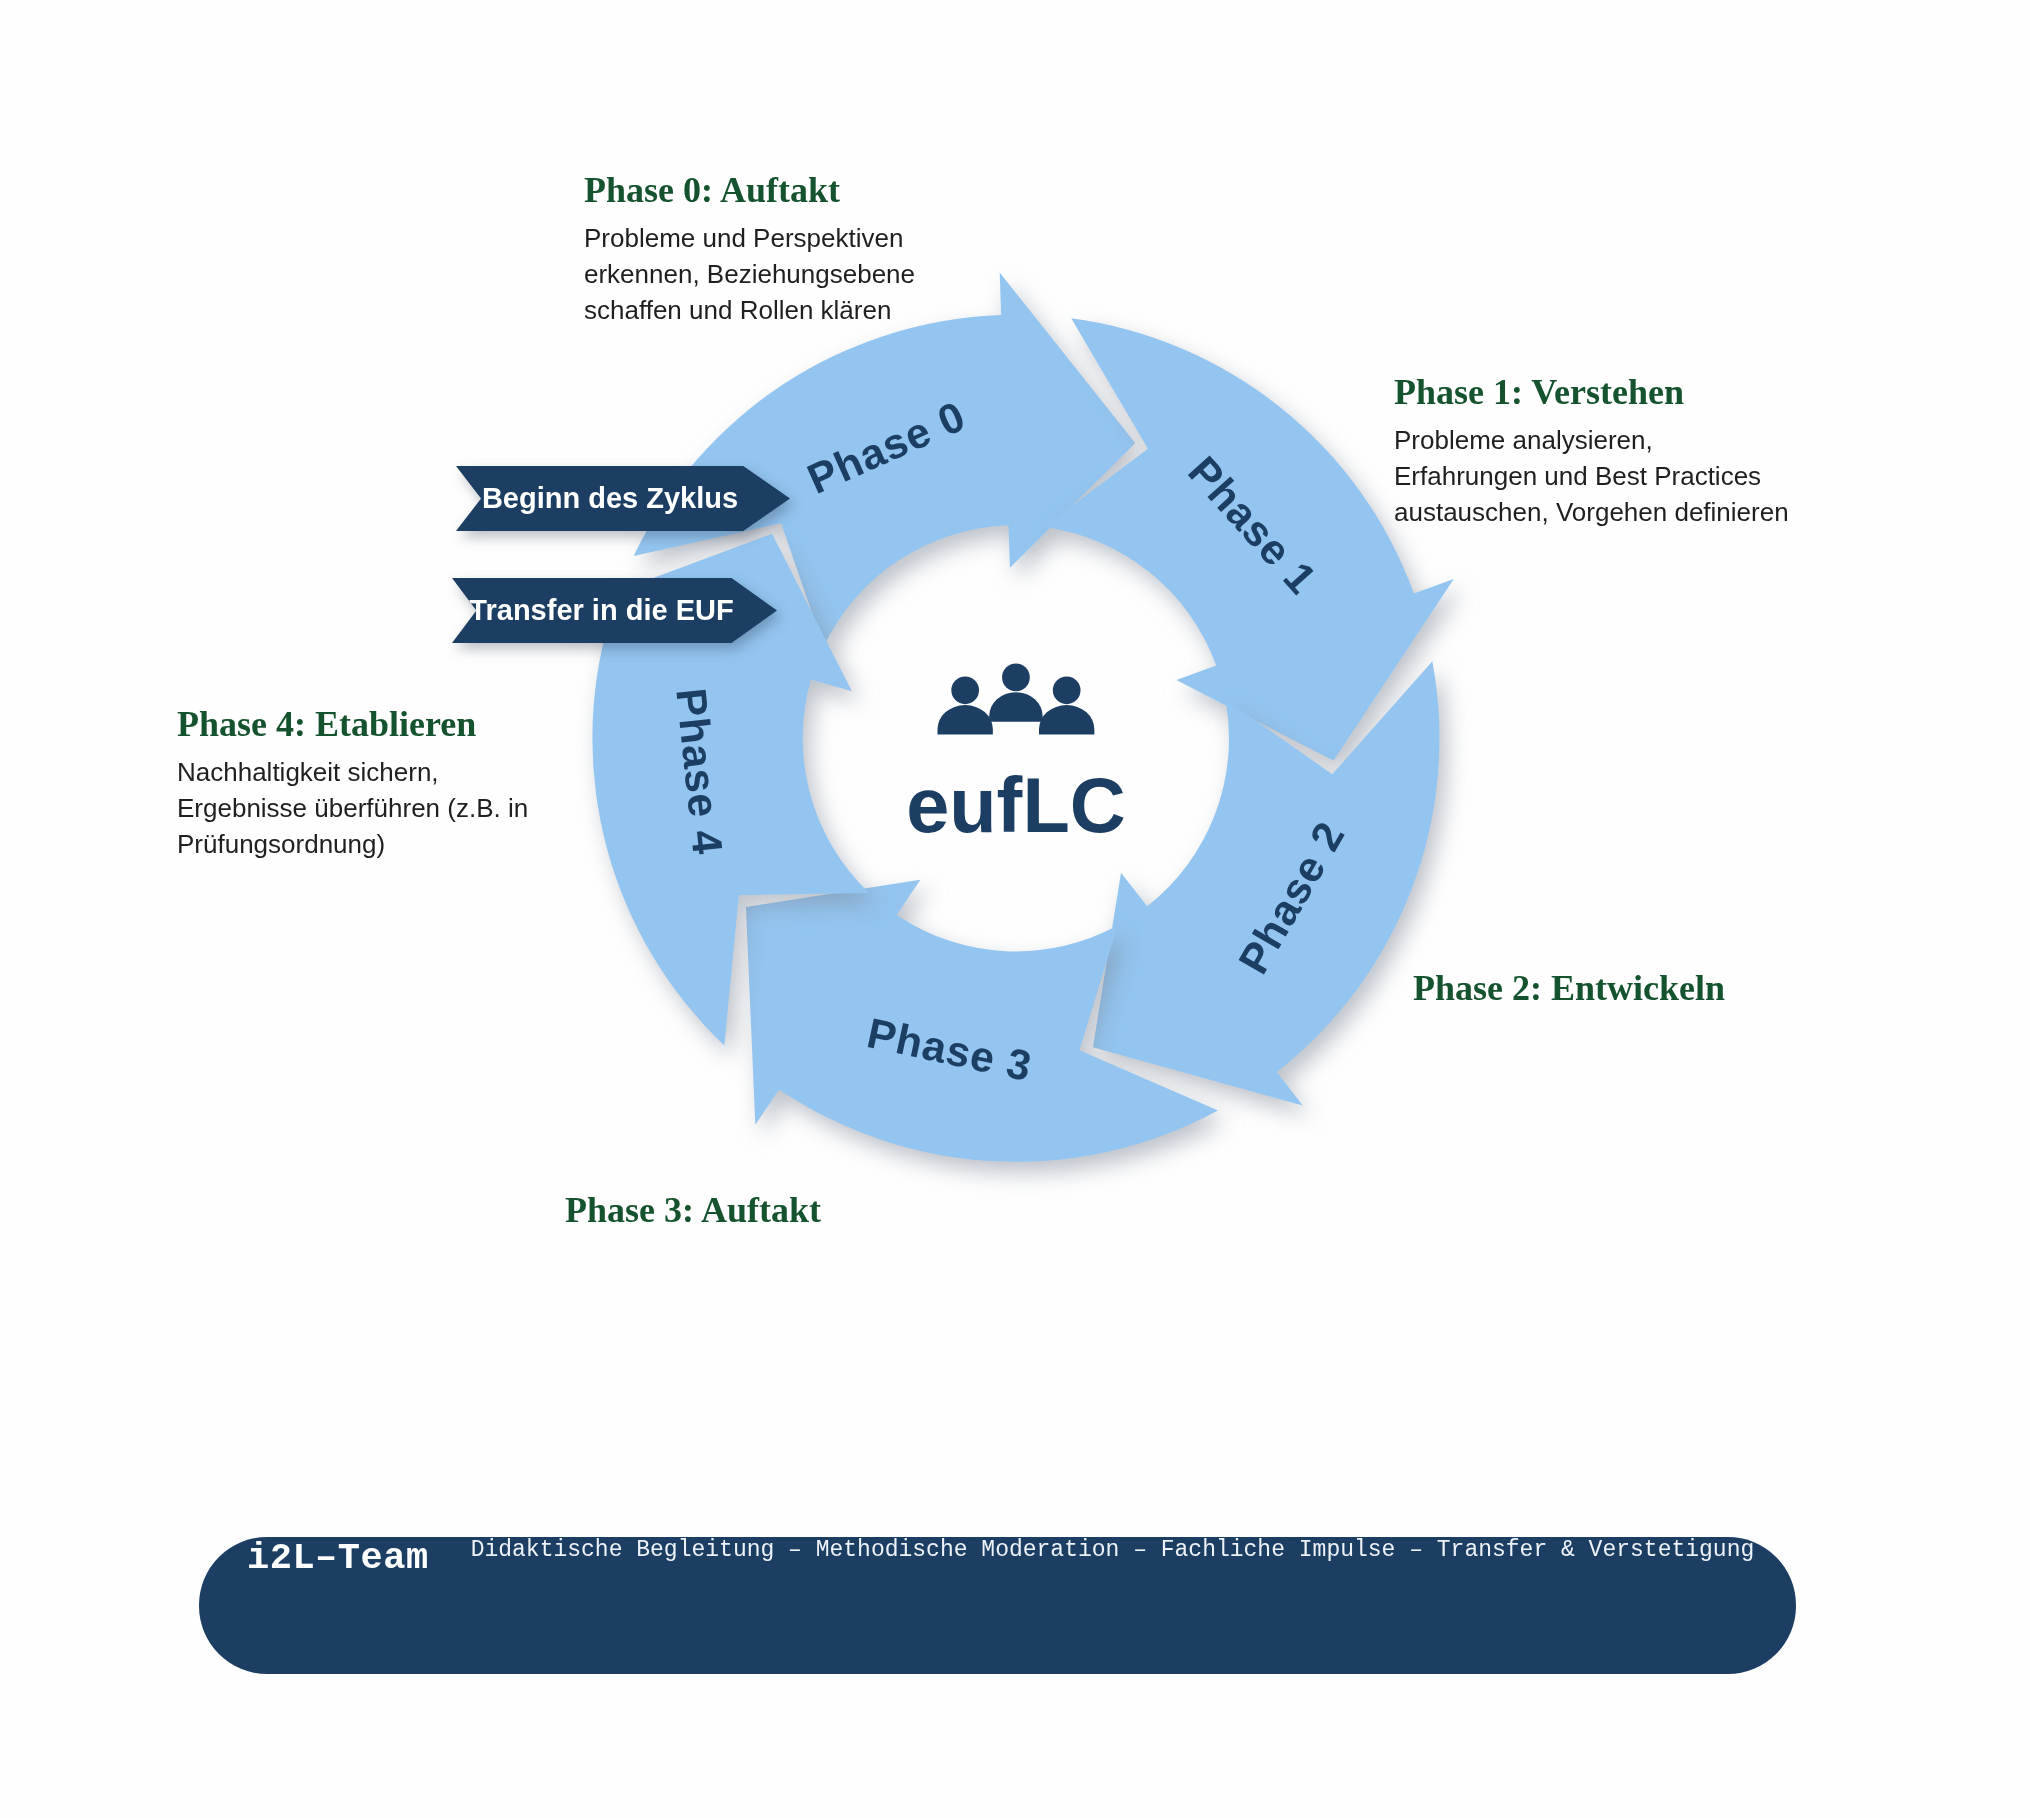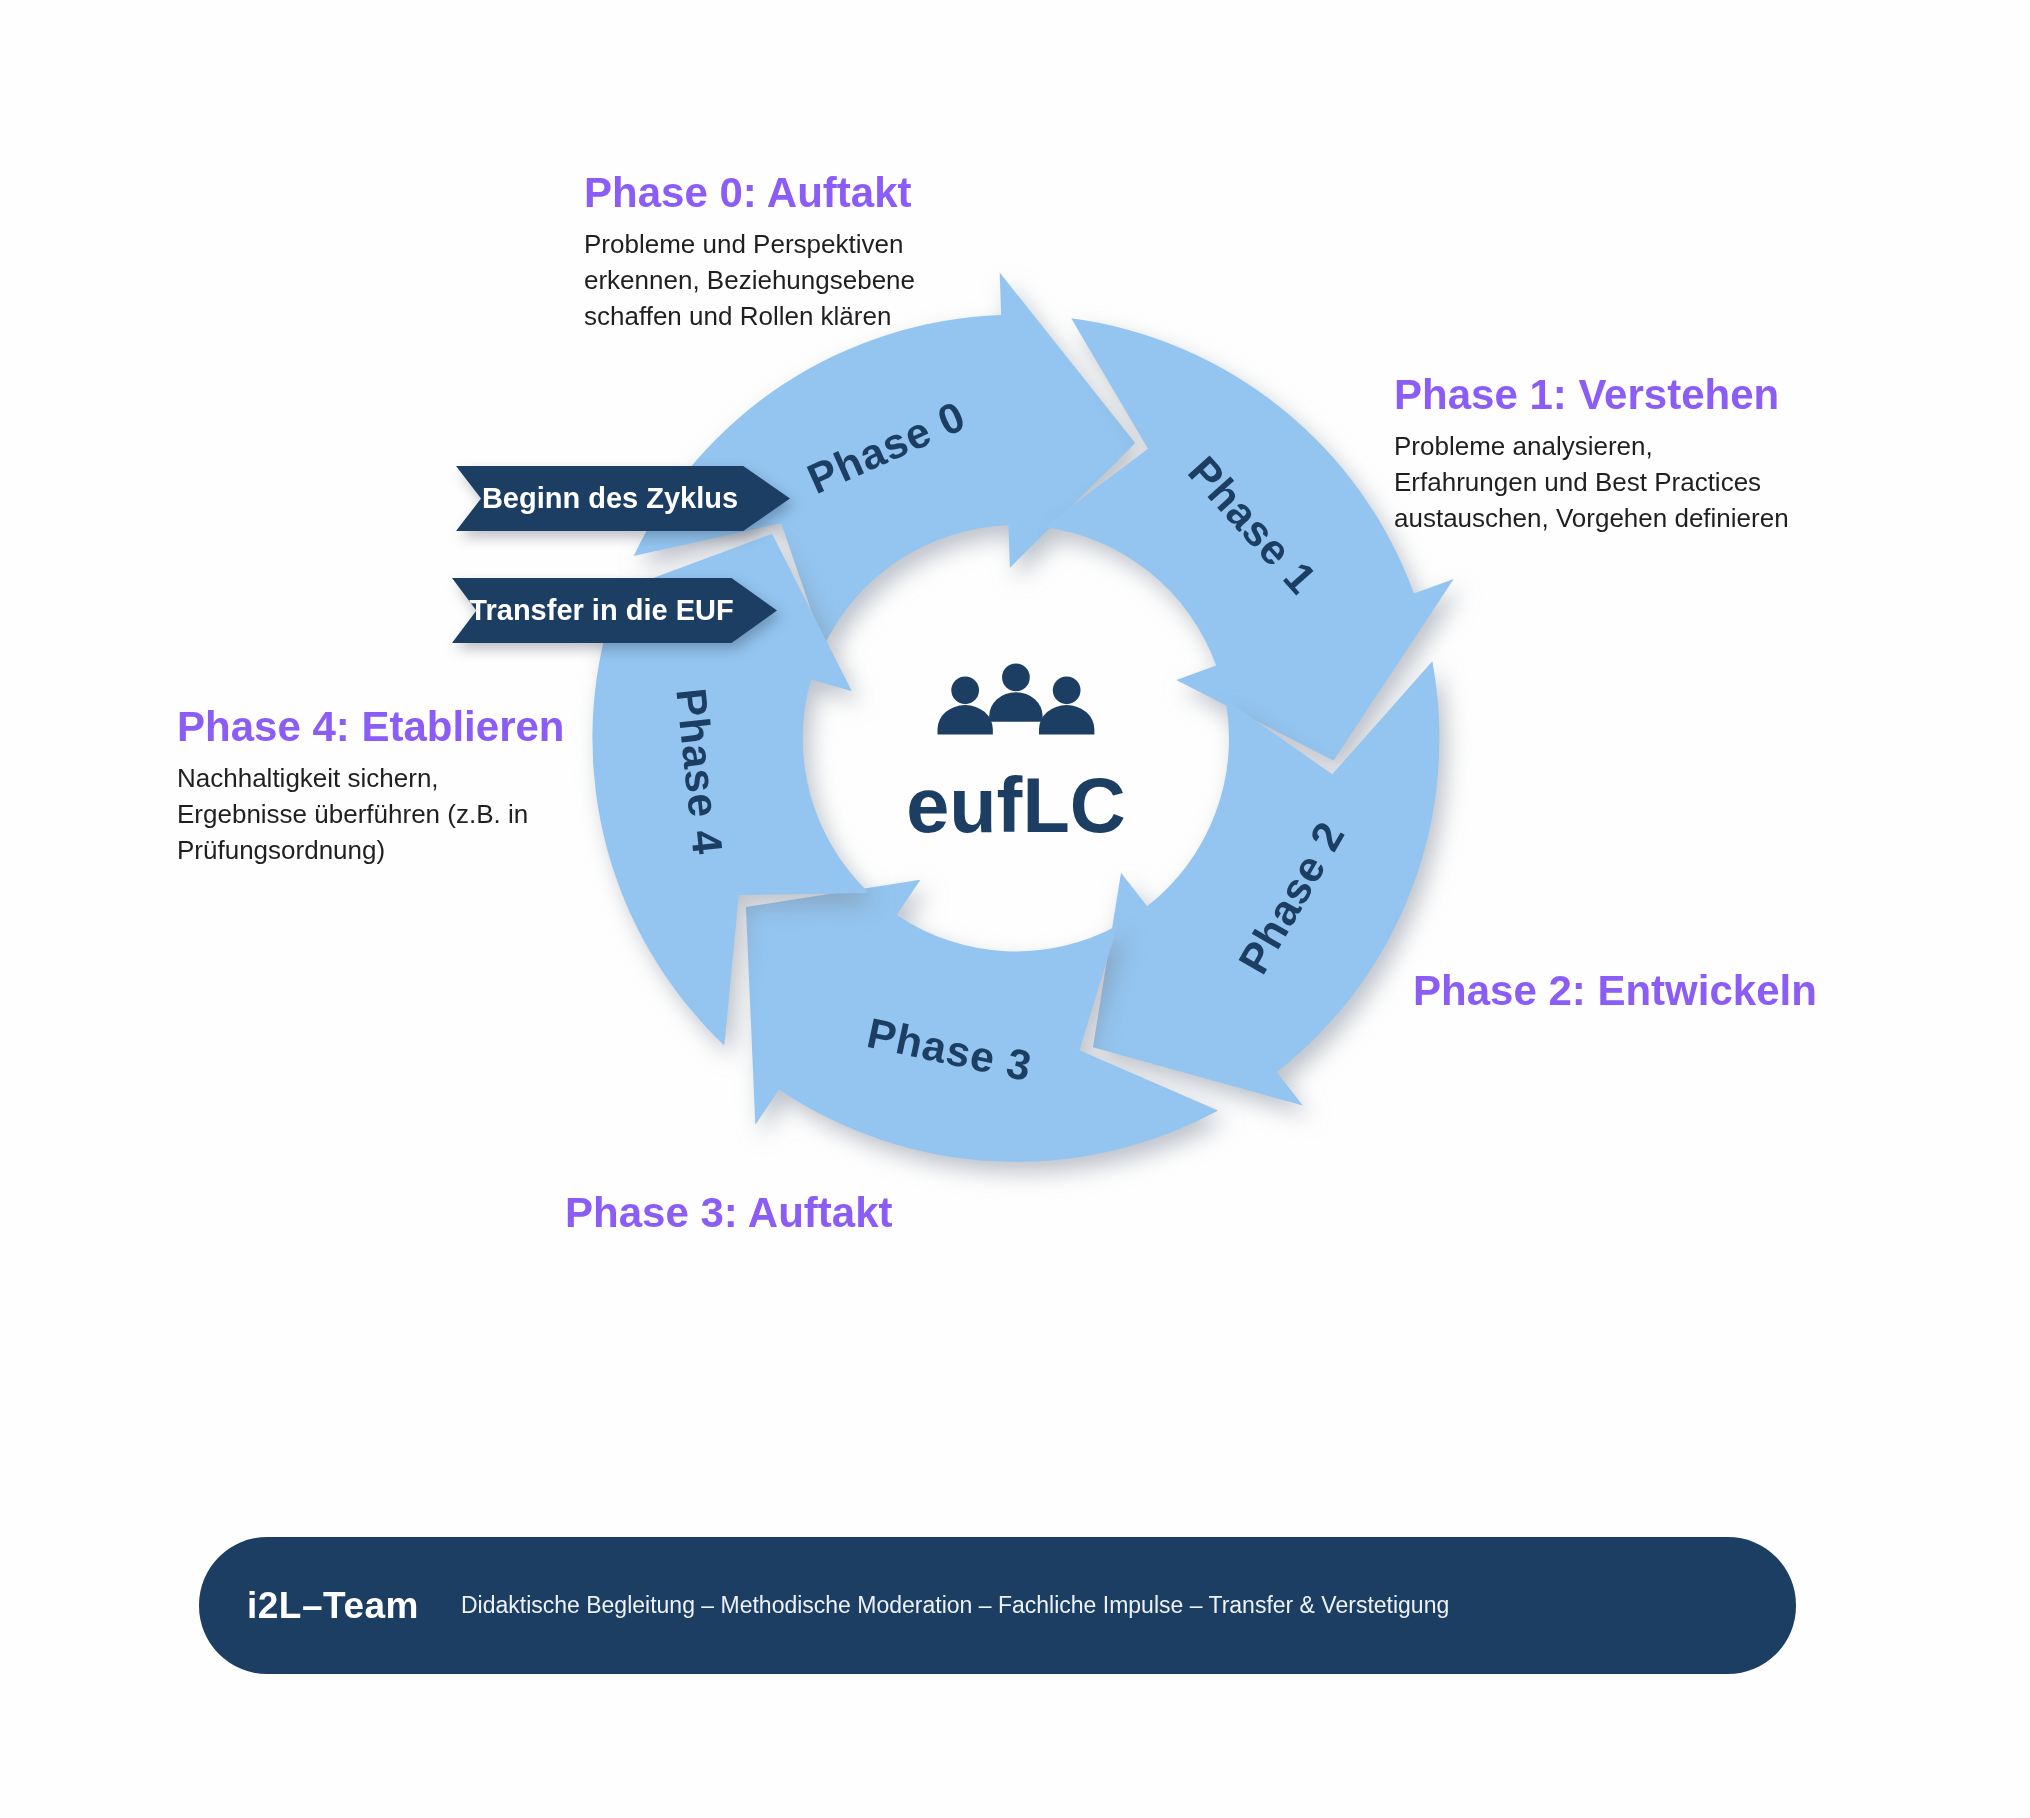--- a/index.html
+++ b/index.html
@@ -48,43 +48,45 @@
     color: #FFFFFF;
     font-size: 29px;
     font-weight: 700;
     padding-left: 22px;
     padding-right: 48px;
     white-space: nowrap;
   }
 
   .phase-note { position: absolute; text-align: left; }
   .note-title {
-    font-size: 42px;
+    font-size: 36px;
     font-weight: 700;
-    color: #8b5cf6;
+    color: #14532d;
     margin-bottom: 9.2px;
+    font-family: Liberation Serif, serif;
   }
   .note-desc {
     font-size: 26px;
     line-height: 36px;
     color: #1F1F1F;
     white-space: pre-line;
   }
 
   .footer-bar {
     position: absolute;
     left: 199px; top: 1537px;
     width: 1597px; height: 137px;
     background: #1D3E63;
     border-radius: 68px;
     display: flex;
-    align-items: center;
+    align-items: flex-start;
     box-sizing: border-box;
-    padding: 8px 48px;
+    padding: 0 48px;
     gap: 42px;
+    font-family: Liberation Mono, monospace;
   }
   .footer-team {
     color: #FFFFFF;
     font-size: 37px;
     font-weight: 700;
     letter-spacing: 0.5px;
     white-space: nowrap;
   }
   .footer-desc {
     color: #EDF2F8;

